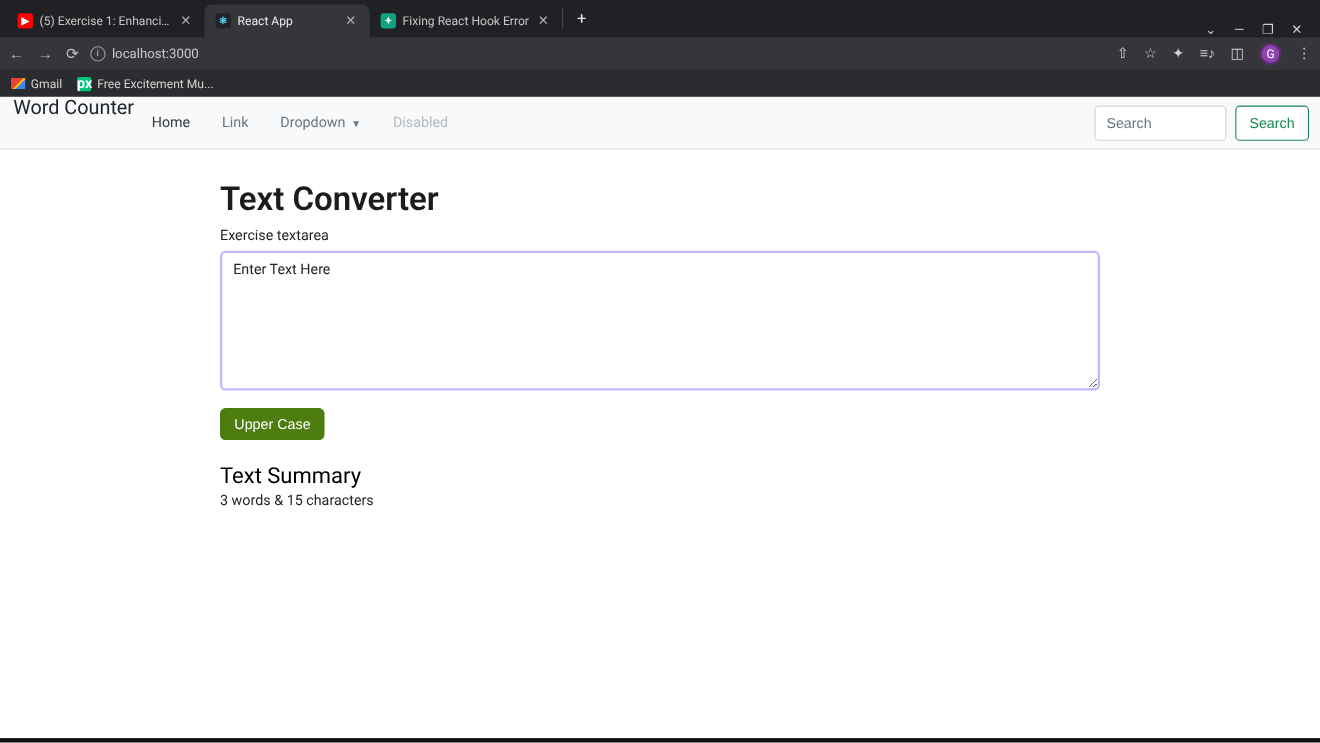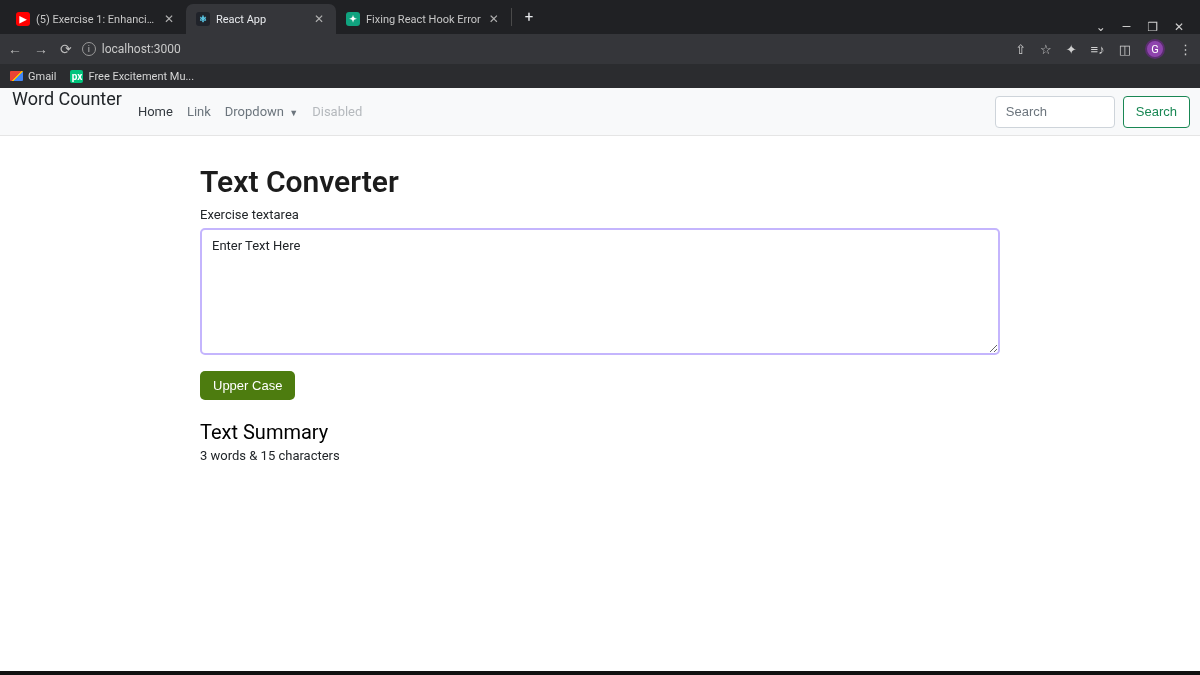--- a/index.html
+++ b/index.html
@@ -27,26 +27,26 @@
     .nav-icons .icon { display:inline-flex; }
     .addr-bar { flex:0 0 auto; display:flex; align-items:center; gap:6px; color:#c9c9c9; font-size:12px;}
     .info-icon { width:14px; height:14px; border:1px solid #9a9a9a; border-radius:50%; display:flex; align-items:center; justify-content:center; font-size:9px; color:#bdbdbd;}
     .addr-right { margin-left:auto; display:flex; align-items:center; gap:14px; color:#d0d0d0;}
     .ext-icon, .menu-icon, .star-icon, .share-icon, .panel-icon, .list-icon { font-size:13px;}
     .avatar { width:20px; height:20px; border-radius:50%; background:#8e44ad; display:flex; align-items:center; justify-content:center; color:#fff; font-size:11px; border:2px solid #5a2d6f;}
     
     .bm-row { display:flex; height:24px; background:#2b2c2f; padding:0 10px; gap:14px; font-size:11px; color:#d5d5d5;}
     .bm-item { display:flex; align-items:center; gap:5px;}
     .bm-gmail-icon { width:13px; height:10px; background:linear-gradient(135deg,#ea4335 0 50%,#fbbc05 50% 60%,#4285f4 60% 100%); border-radius:1px;}
-    .bm-px-icon { width:13px; height:13px; background:#00c47c; color:#fff; font-size:10px; font-weight:bold; display:flex; align-items:center; justify-content:center; border-radius:2px;}
+    .bm-px-icon { width:13px; height:13px; background:#00c47c; color:#fff; font-size:13px; font-weight:bold; display:flex; align-items:center; justify-content:center; border-radius:2px;}
     
     
     .page-nav { display:flex; height:48px; padding:0 10px; background:#f8f9fa; border-bottom:1px solid #e5e5e5;}
     .brand { font-size:18px; color:#212529; margin-right:14px; padding:0 2px;}
-    .nav-links { display:flex; align-items:center; gap:14px; font-size:13px;}
+    .nav-links { display:flex; align-items:center; gap:29px; font-size:13px;}
     .nav-links .nl { color:#6c757d;}
     .nav-links .nl-active { color:#343a40;}
     .nav-links .nl-disabled { color:#b5b9bd;}
     .caret-icon { font-size:9px; margin-left:2px;}
     .nav-right { margin-left:auto; display:flex; align-items:center; gap:8px;}
     .search-input { width:120px; height:32px; border:1px solid #ced4da; border-radius:4px; padding:0 10px; font-size:13px; color:#495057; background:#fff;}
     .search-input::placeholder { color:#6c757d;}
     .search-btn { height:32px; padding:0 12px; border:1px solid #198754; color:#198754; background:#fff; border-radius:4px; font-size:13px;}
     
     

